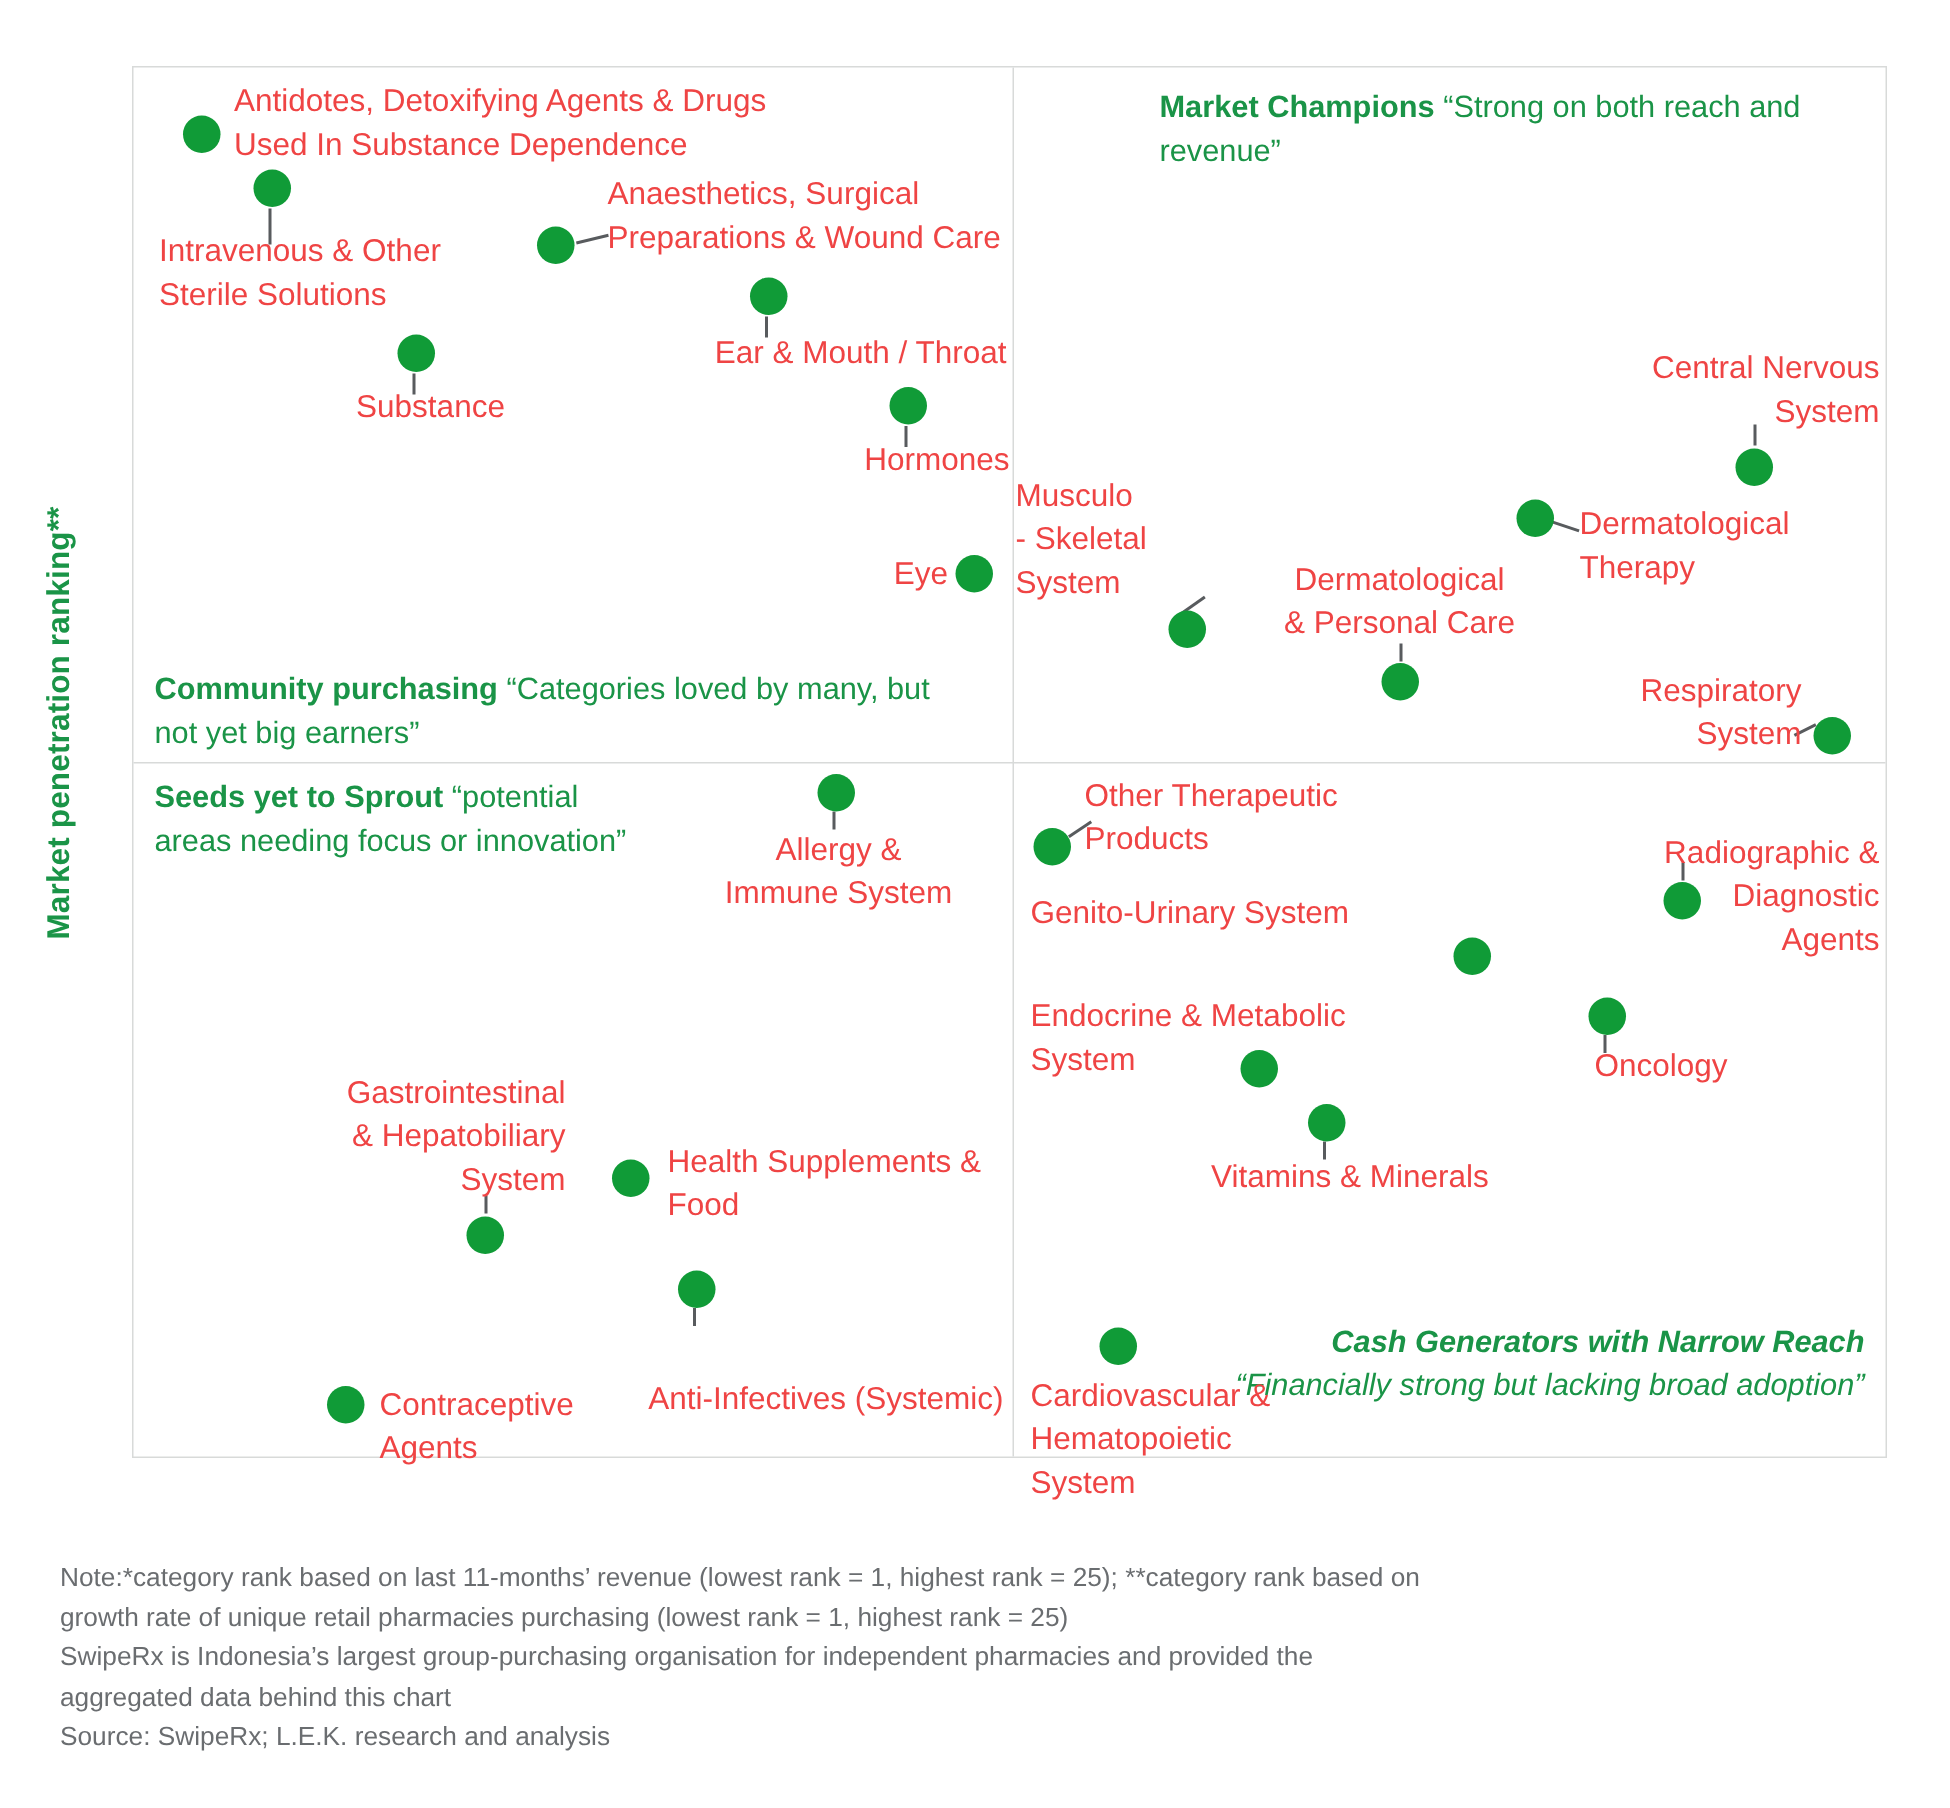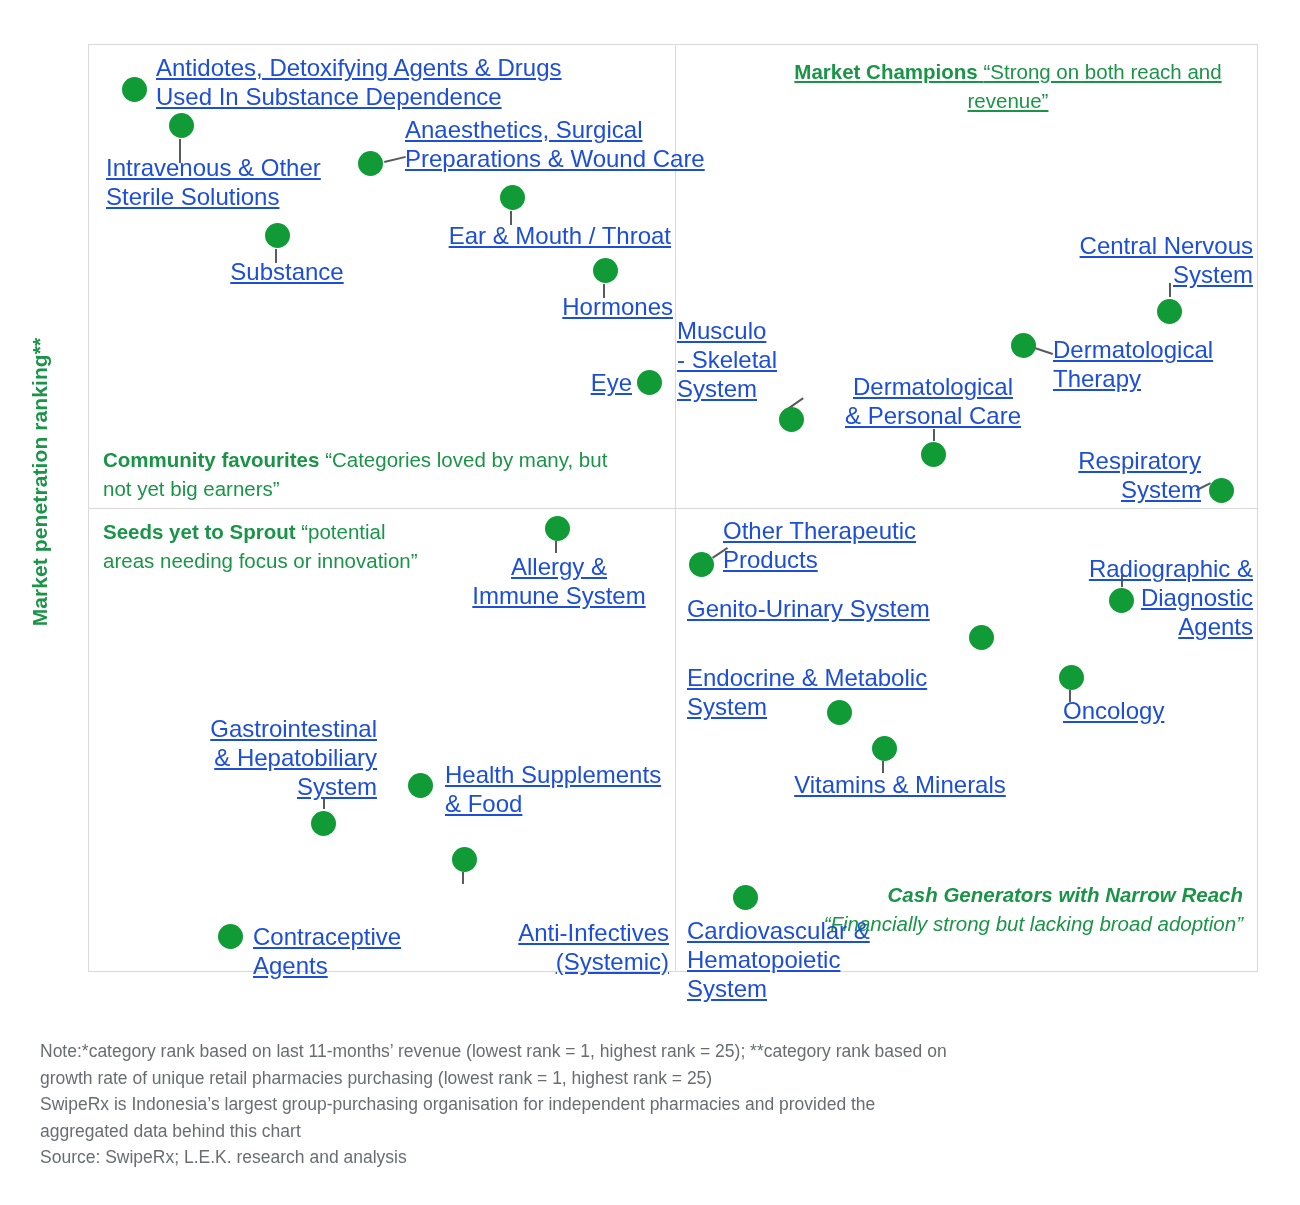--- a/index.html
+++ b/index.html
@@ -57,45 +57,44 @@
   #divider-h { left: 0; top: 50.0%; width: 100%; height: 1px; }
 
   
   .quad-caption {
     position: absolute;
     color: #1a9447;
     font-size: 20.5px;
     line-height: 29px;
   }
   .quad-caption .bold { font-weight: bold; }
-  #caption-champions { right: 14px; top: 12px; width: 470px; text-align: center; text-decoration: underline; }
+  #caption-champions { right: 14px; top: 12px; width: 470px; text-align: left; }
   #caption-community { left: 14px; top: 400px; width: 520px; text-align: left; }
   #caption-seeds     { left: 14px; top: 472px; width: 330px; text-align: left; }
   #caption-cash      { right: 14px; top: 835px; width: 420px; text-align: right; font-style: italic; }
 
   
   .point {
     position: absolute;
     width: 25px; height: 25px;
     margin-left: -12.5px; margin-top: -12.5px;
     border-radius: 50%;
     background: #109b37;
   }
   .leader {
     position: absolute;
     background: #585b5e;
     transform-origin: 0 0;
   }
   .plabel {
     position: absolute;
-    color: #1d4ed8;
-    font-size: 24px;
+    color: #ef4444;
+    font-size: 21px;
     line-height: 29px;
     white-space: pre-line;
-    text-decoration: underline;
   }
   .plabel.ta-l { text-align: left; }
   .plabel.ta-r { text-align: right; }
   .plabel.ta-c { text-align: center; }
 
   
   #footnotes {
     position: absolute;
     left: 40px;
     top: 1038px;
@@ -116,21 +115,21 @@
 
   <div id="plot">
     <div class="divider" id="divider-v"></div>
     <div class="divider" id="divider-h"></div>
 
     <div class="quad-caption" id="caption-champions">
       <span class="bold">Market Champions </span><span>“Strong on both reach and revenue”</span>
     </div>
 
     <div class="quad-caption" id="caption-community">
-      <span class="bold">Community favourites </span><span>“Categories loved by many, but not yet big earners”</span>
+      <span class="bold">Community purchasing </span><span>“Categories loved by many, but not yet big earners”</span>
     </div>
 
     <div class="quad-caption" id="caption-seeds">
       <span class="bold">Seeds yet to Sprout</span><span>
 “potential areas needing focus or innovation”</span>
     </div>
 
     <div class="quad-caption" id="caption-cash">
       <span class="bold">Cash Generators with Narrow Reach </span><span>“Financially strong but lacking broad adoption”</span>
     </div>

